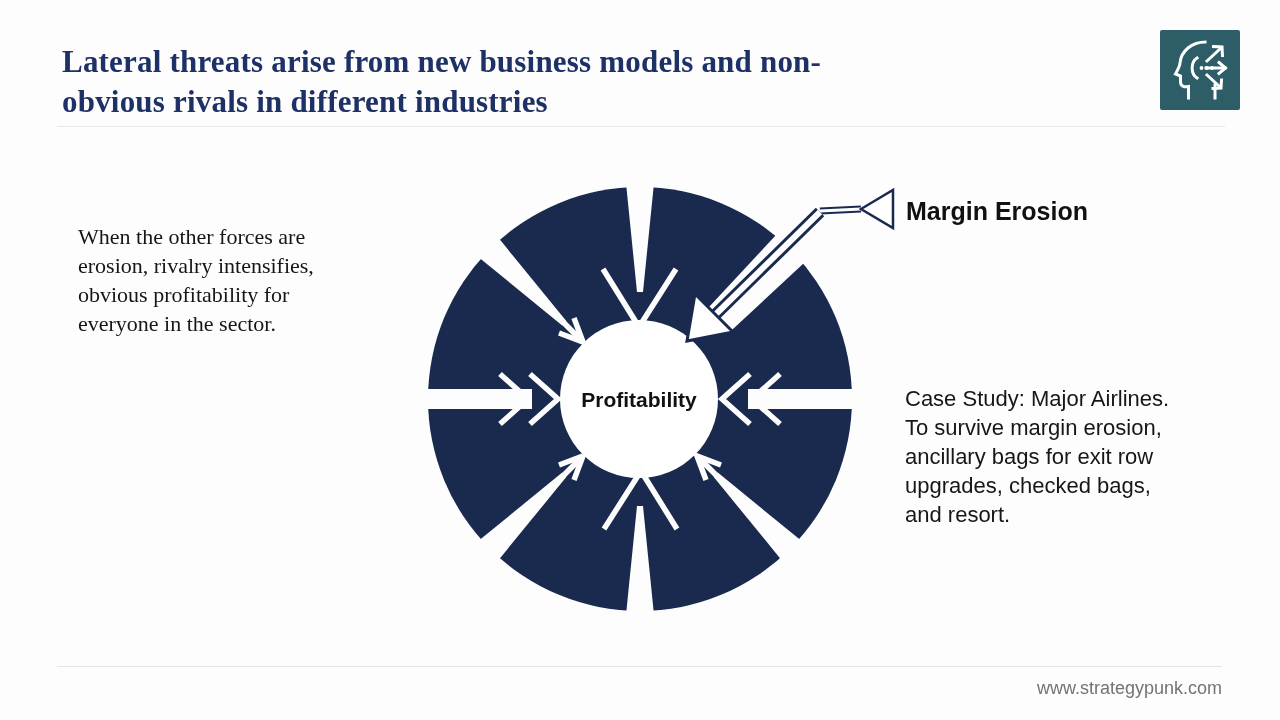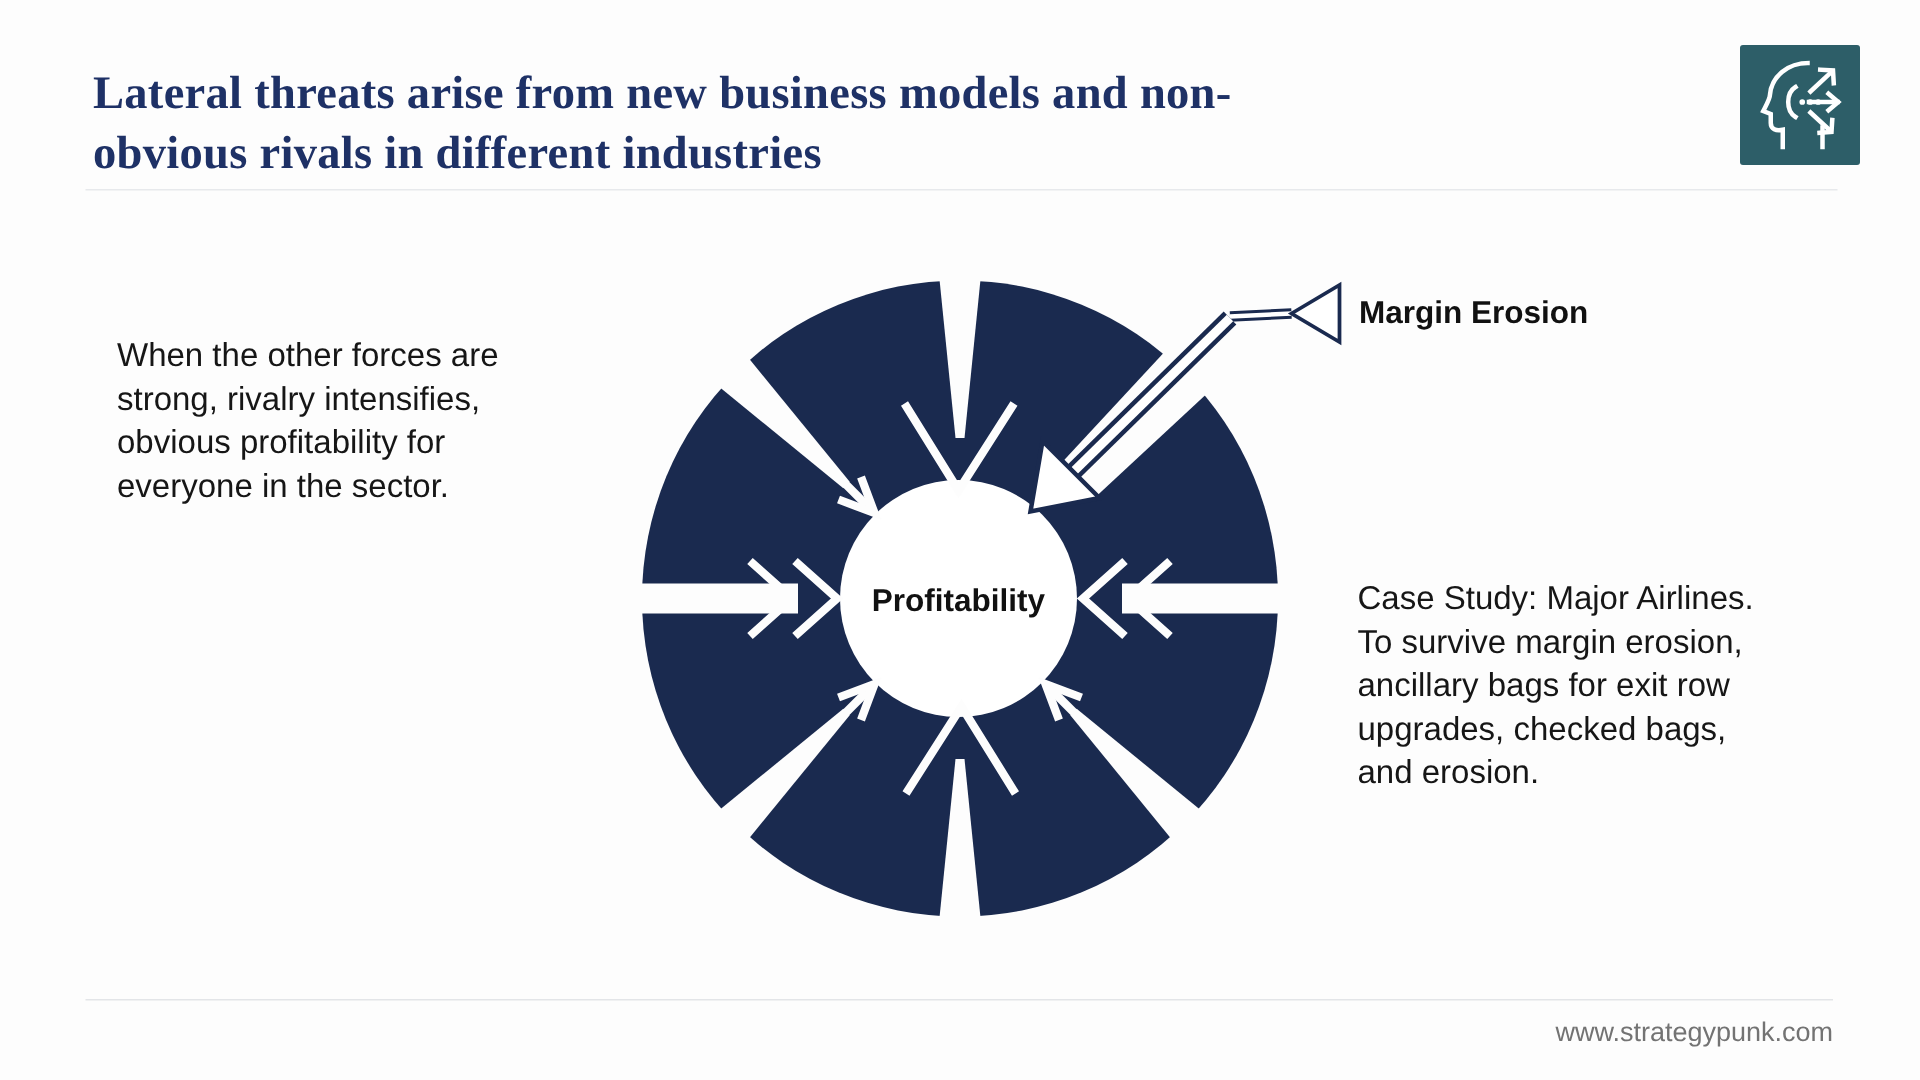--- a/index.html
+++ b/index.html
@@ -26,27 +26,27 @@
   .logo{
     position:absolute;left:1160px;top:30px;width:80px;height:80px;
     background:#2d5e68;border-radius:2px;
   }
   .logo svg{position:absolute;inset:0;}
 
   
   .note{
     position:absolute;color:#161616;font-size:22px;line-height:29px;
   }
-  .note-left{left:78px;top:222px;width:320px;}
+  .note-left{left:78px;top:222px;width:320px;font-family:Liberation Serif, serif;}
   .note-right{left:905px;top:384px;width:330px;}
 
   
   .callout-label{
     position:absolute;left:906px;top:197px;
-    font-size:21px;font-weight:700;color:#111;
+    font-size:25px;font-weight:700;color:#111;
   }
 
   
   .diagram{position:absolute;left:400px;top:170px;width:510px;height:462px;}
 
   
   .footer-divider{
     position:absolute;left:57px;top:666px;width:1165px;height:1px;background:#e3e5e8;
   }
   .footer-url{
@@ -85,33 +85,33 @@
       <g fill="#ffffff" stroke="none">
         <circle cx="41.5" cy="38" r="1.9"></circle>
         <circle cx="46.8" cy="38" r="1.9"></circle>
         <circle cx="52.1" cy="38" r="1.9"></circle>
       </g>
     </svg>
   </div>
 
   <div class="note note-left">
     <div>When the other forces are</div>
-    <div>strong, rivalry intensifies,</div>
+    <div>erosion, rivalry intensifies,</div>
     <div>obvious profitability for</div>
     <div>everyone in the sector.</div>
   </div>
 
   <div class="callout-label">Margin Erosion</div>
 
   <div class="note note-right">
     <div>Case Study: Major Airlines.</div>
     <div>To survive margin erosion,</div>
     <div>ancillary bags for exit row</div>
     <div>upgrades, checked bags,</div>
-    <div>and erosion.</div>
+    <div>and resort.</div>
   </div>
 
   <div class="diagram">
     <svg viewBox="400 170 510 462" width="510" height="462">
 
       <circle cx="640" cy="399" r="212" fill="#1a2a4f"></circle>
 
       <g fill="#fdfdfd">
 
         <polygon points="637,292 626,183 654,183 643,292"></polygon>

